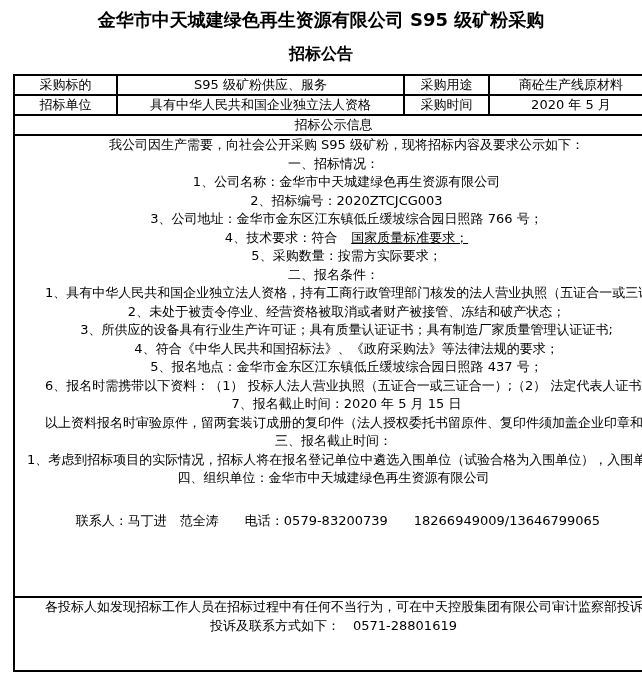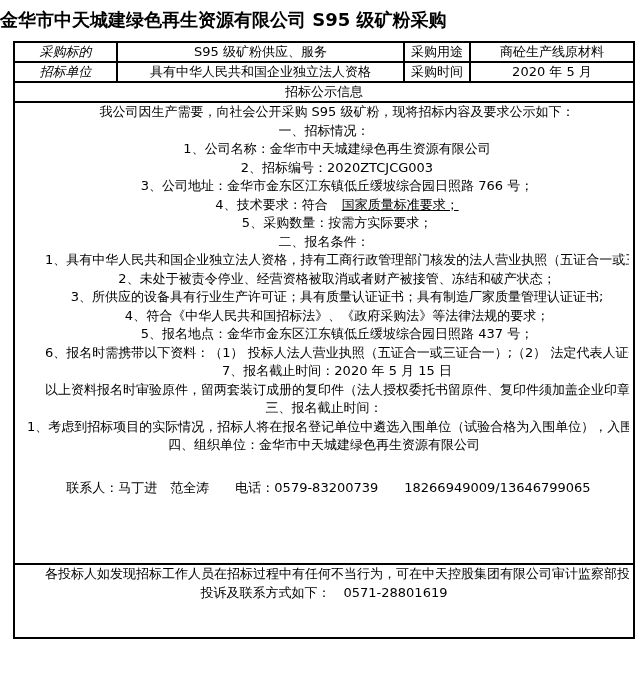--- a/index.html
+++ b/index.html
@@ -7,20 +7,21 @@
   body {
     width: 642px; height: 677px;
     font-family: "DejaVu Sans", sans-serif;
     color: #000000;
     overflow: hidden;
   }
   .page { position: relative; width: 642px; height: 677px; background: #ffffff; }
 
   .doc-title {
     padding-top: 8px;
+    text-align: center;
     font-weight: bold;
     font-size: 18px;
     line-height: 24px;
   }
   .doc-subtitle {
     margin-top: 11px;
     text-align: center;
     font-weight: bold;
     font-size: 16px;
     line-height: 22px;
@@ -36,23 +37,23 @@
   table.doc-table td {
     border: 2px solid #000000;
     padding: 0 4px;
     text-align: center;
     height: 20px;
     line-height: 18px;
     vertical-align: middle;
     overflow: hidden;
     white-space: nowrap;
   }
-  td.col-label { width: 103px; font-style: italic; }
+  td.col-label { width: 103px; }
   td.col-value { width: 287px; }
-  td.col-label2 { width: 66px; }
+  td.col-label2 { width: 85px; }
   td.col-value2 { width: 164px; }
 
   td.section-header-cell { text-align: left; height: 21px; }
 
   td.body-cell, td.footer-cell {
     text-align: left;
     vertical-align: top;
     white-space: normal;
     padding: 2px 5px 0 5px;
   }
@@ -64,20 +65,21 @@
   .p-halfindent { text-indent: 8px; }
   .contact-line { padding-left: 9px; margin-top: 24px; }
   .u { text-decoration: underline; margin-left: 14px; }
 </style>
 </head>
 <body>
 
 <div class="page">
 
   <div class="doc-title">金华市中天城建绿色再生资源有限公司 S95 级矿粉采购</div>
+  <div class="doc-subtitle">招标公告</div>
 
   <table class="doc-table">
     <tbody>
         <tr>
       <td class="col-label">采购标的</td>
       <td class="col-value">S95 级矿粉供应、服务</td>
       <td class="col-label2">采购用途</td>
       <td class="col-value2">商砼生产线原材料</td>
     </tr>
     <tr>

